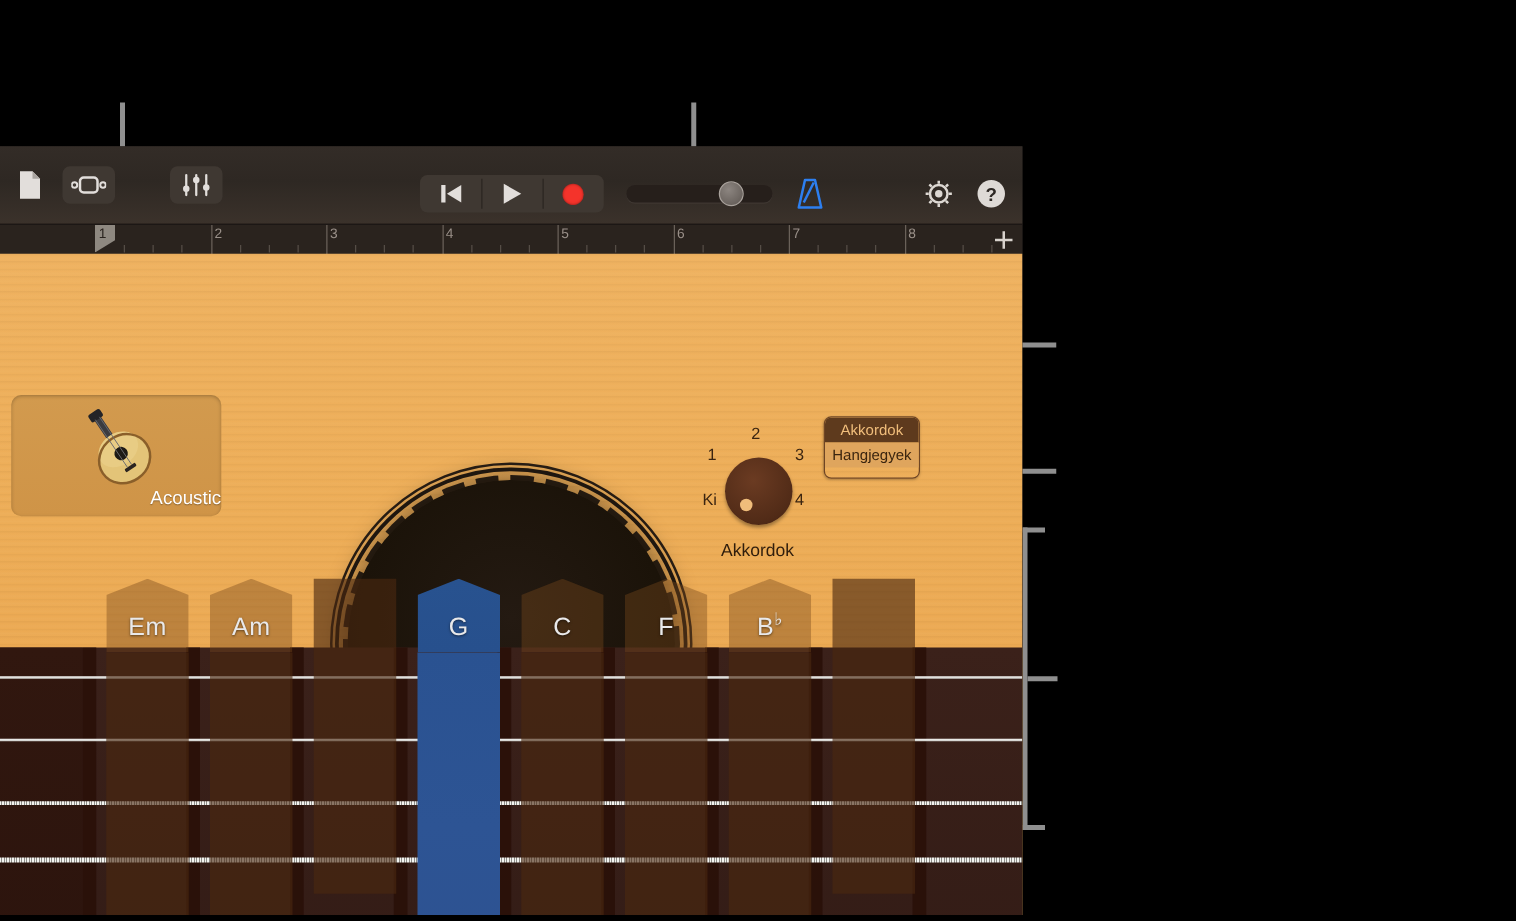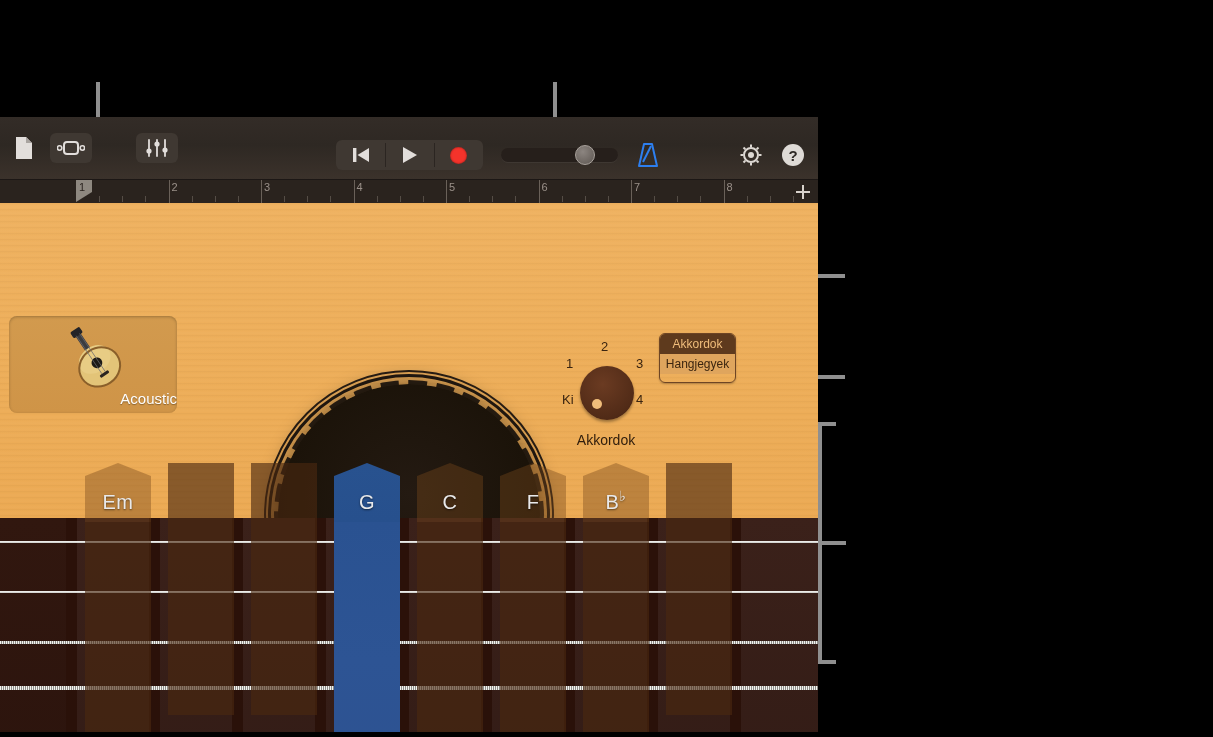--- a/index.html
+++ b/index.html
@@ -323,20 +323,23 @@
         </div>
 
       <div id="strips">
           <div class="strip" style="left: 85px;">
             <div class="strip-head">
               <div class="strip-name">Em</div>
             </div>
             <div class="strip-body"></div>
           </div>
           <div class="strip" style="left: 168px;">
+            <div class="strip-head">
+              <div class="strip-name">Am</div>
+            </div>
             <div class="strip-body"></div>
           </div>
           <div class="strip" style="left: 251px;">
             <div class="strip-body"></div>
           </div>
           <div class="strip active" style="left: 334px;">
             <div class="strip-head">
               <div class="strip-name">G</div>
             </div>
             <div class="strip-body"></div>

